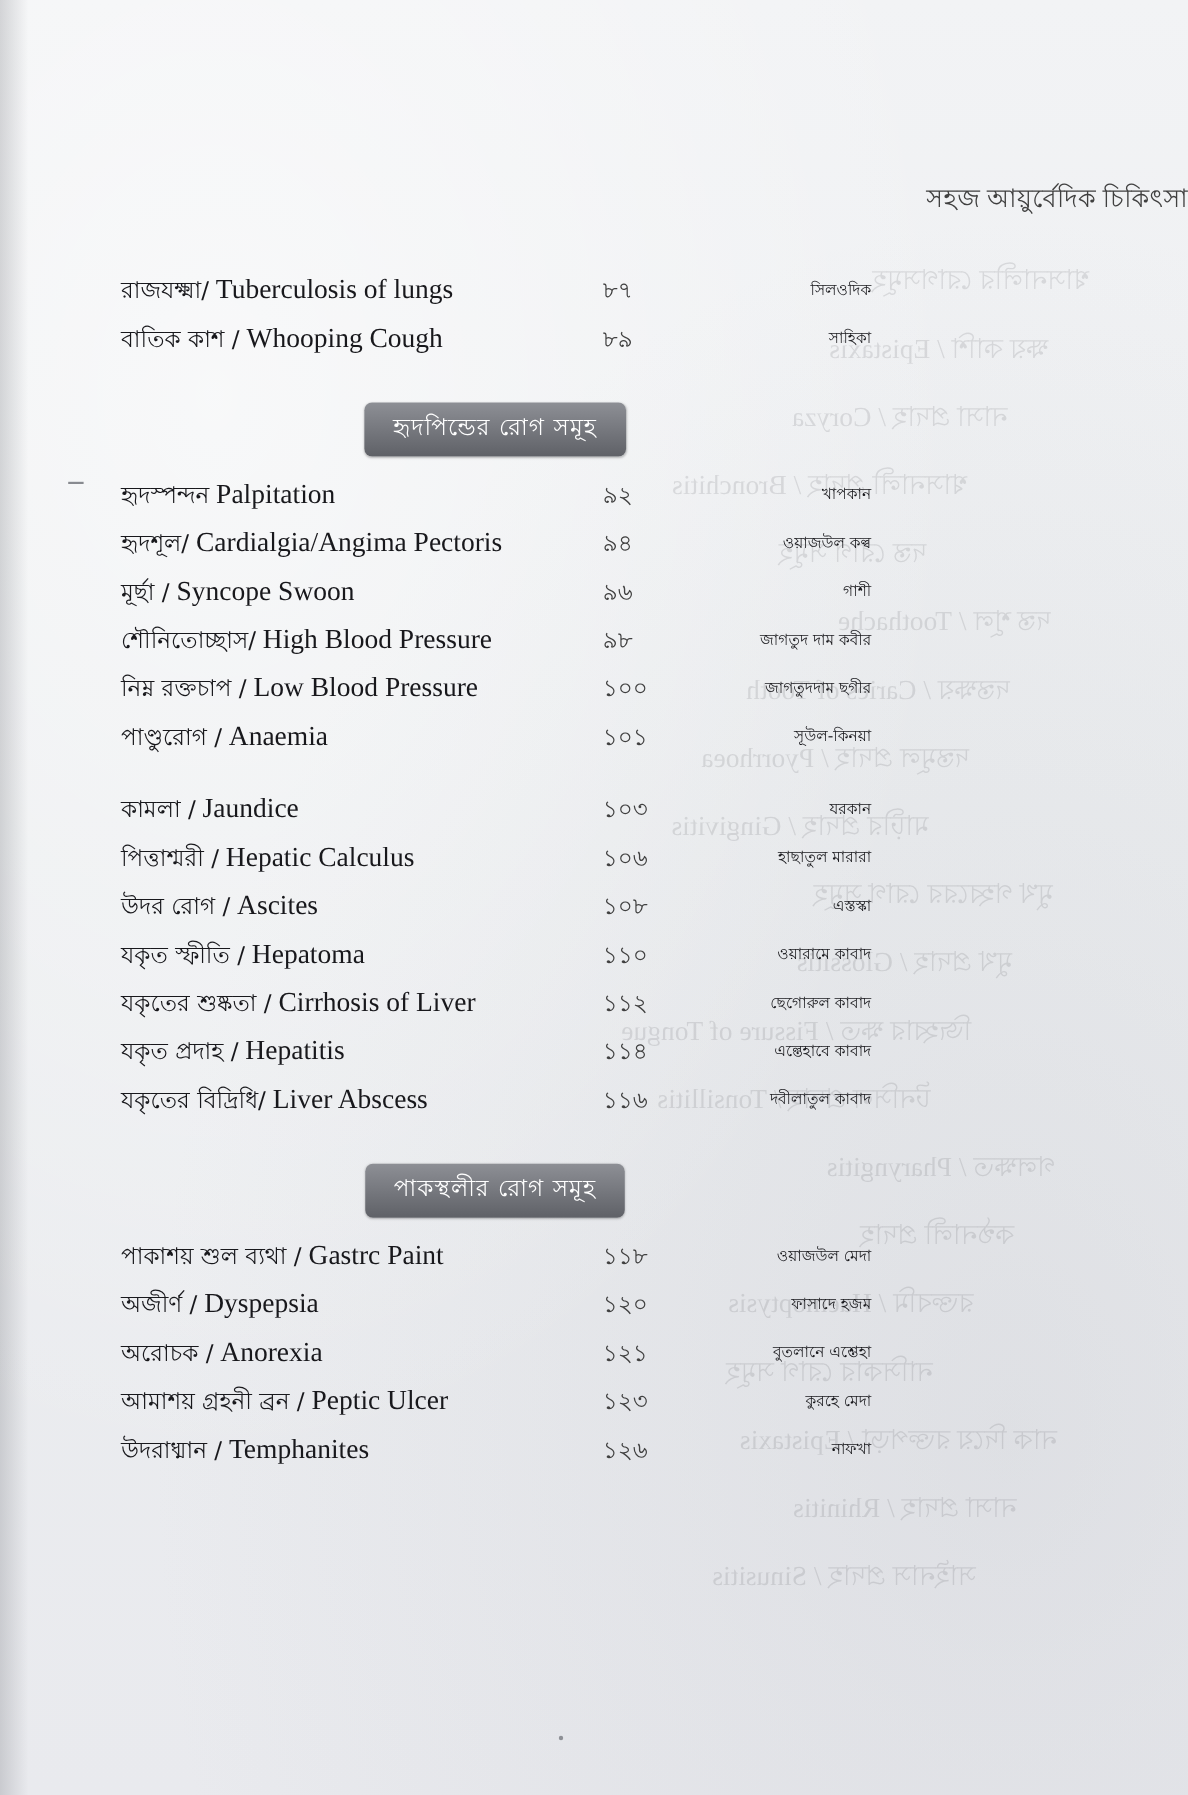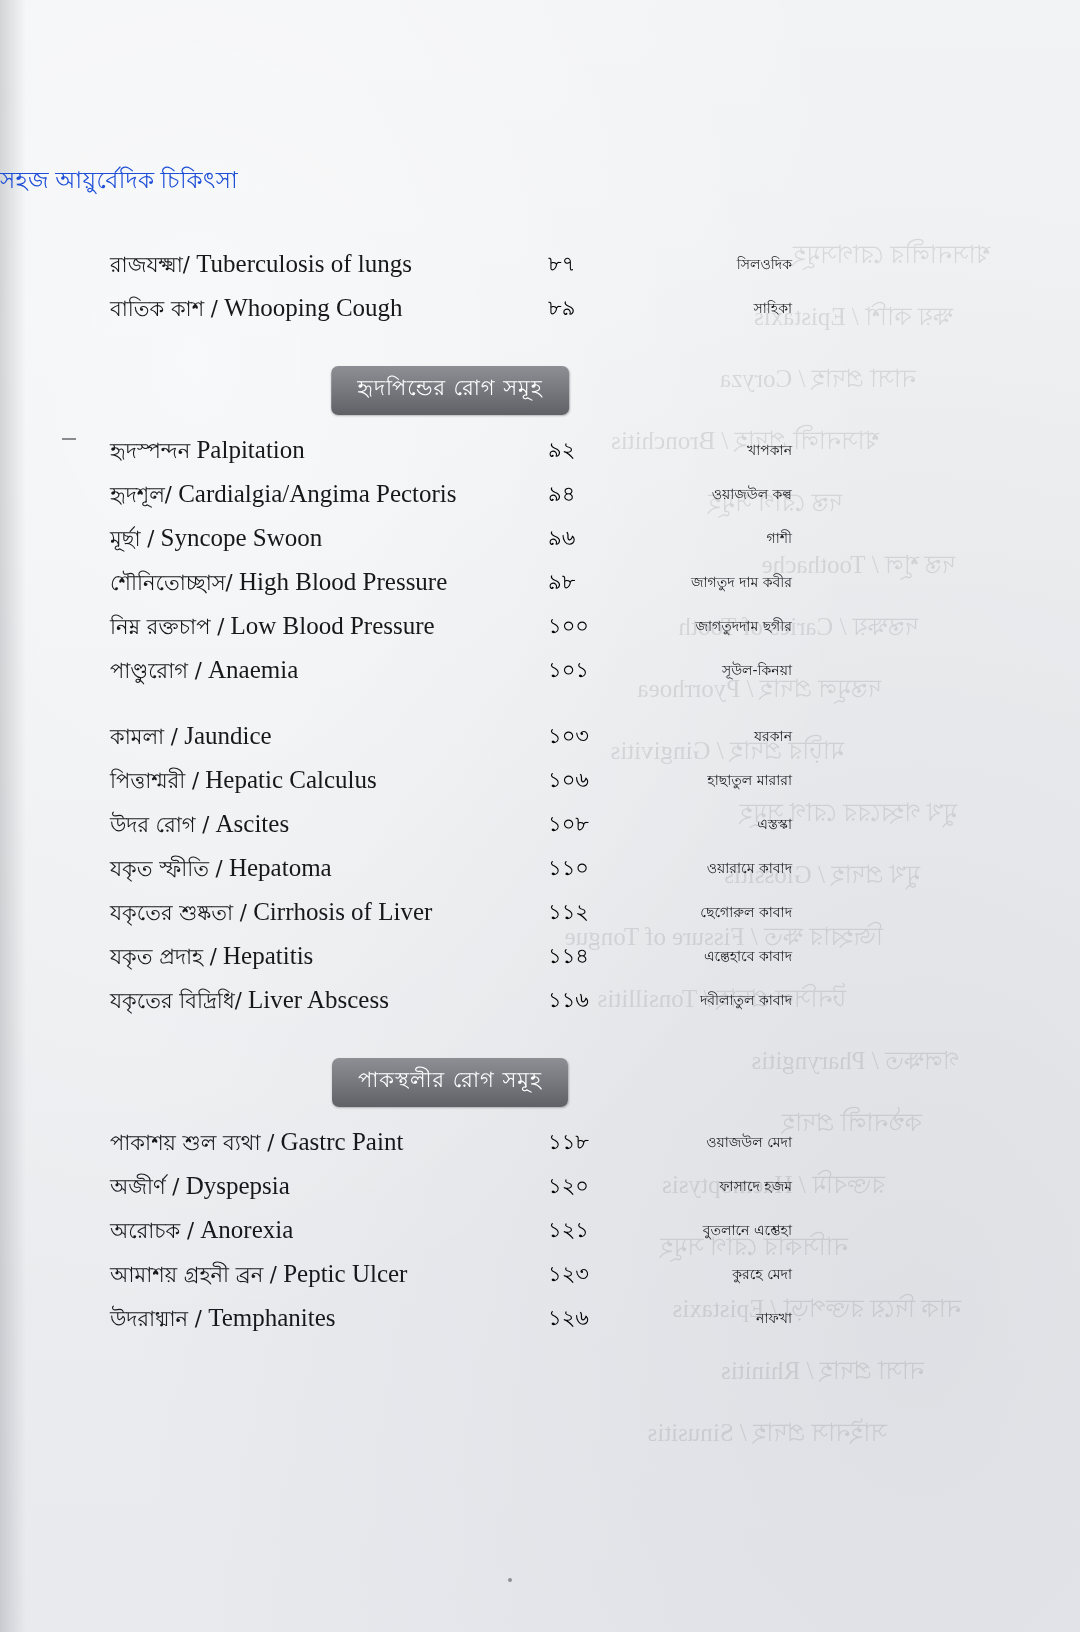--- a/index.html
+++ b/index.html
@@ -40,24 +40,24 @@
     position: absolute;
     white-space: nowrap;
     font-size: 25px;
   }
 
   .header-title {
     position: absolute;
     top: 162px;
     left: 0;
     width: 100%;
-    text-align: left;
+    text-align: right;
     font-size: 23px;
     letter-spacing: 0.4px;
-    color: #1d4ed8;
+    color: #404040;
   }
 
   .content {
     position: absolute;
     top: 228px;
     left: 0;
     width: 900px;
   }
 
   .entry {
@@ -74,21 +74,21 @@
   }
   .entry .left .bn {
     font-family: "DejaVu Sans", sans-serif;
     font-size: 21px;
   }
   .entry .page-no {
     position: absolute;
     left: 548px;
     font-family: "DejaVu Sans", sans-serif;
     font-size: 21px;
-    color: #000000;
+    color: #404040;
   }
   .entry .right {
     position: absolute;
     right: 108px;
     font-family: "DejaVu Sans", sans-serif;
     font-size: 14px;
     color: #18181c;
     white-space: nowrap;
   }
 

